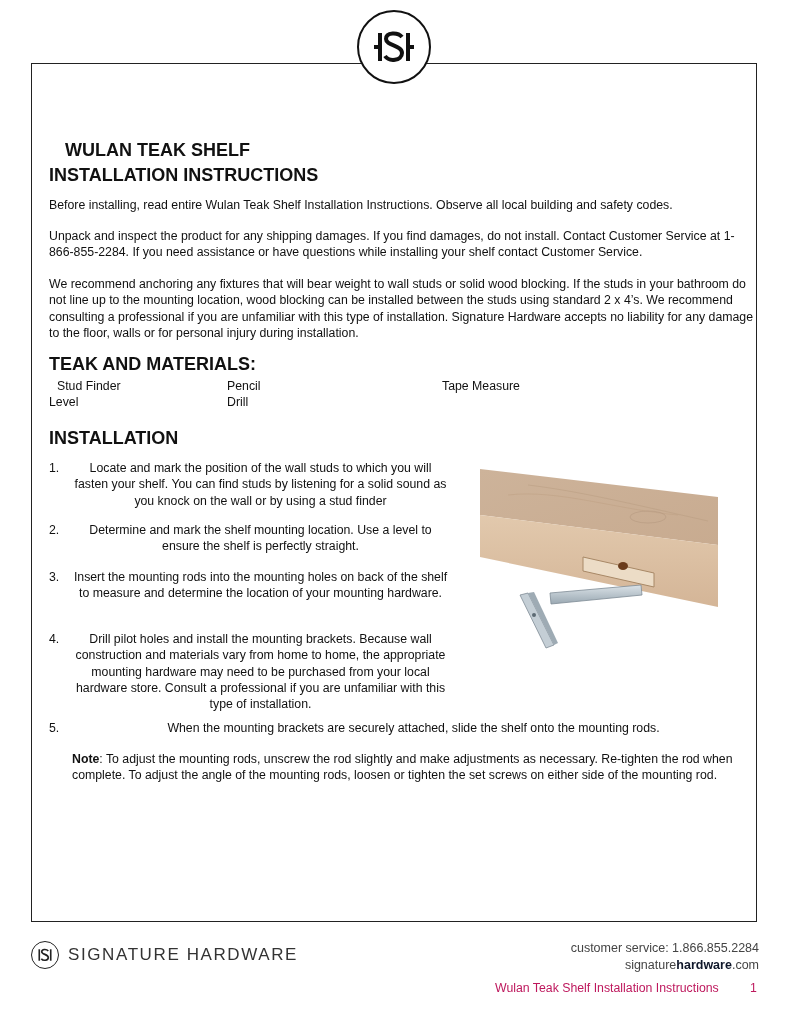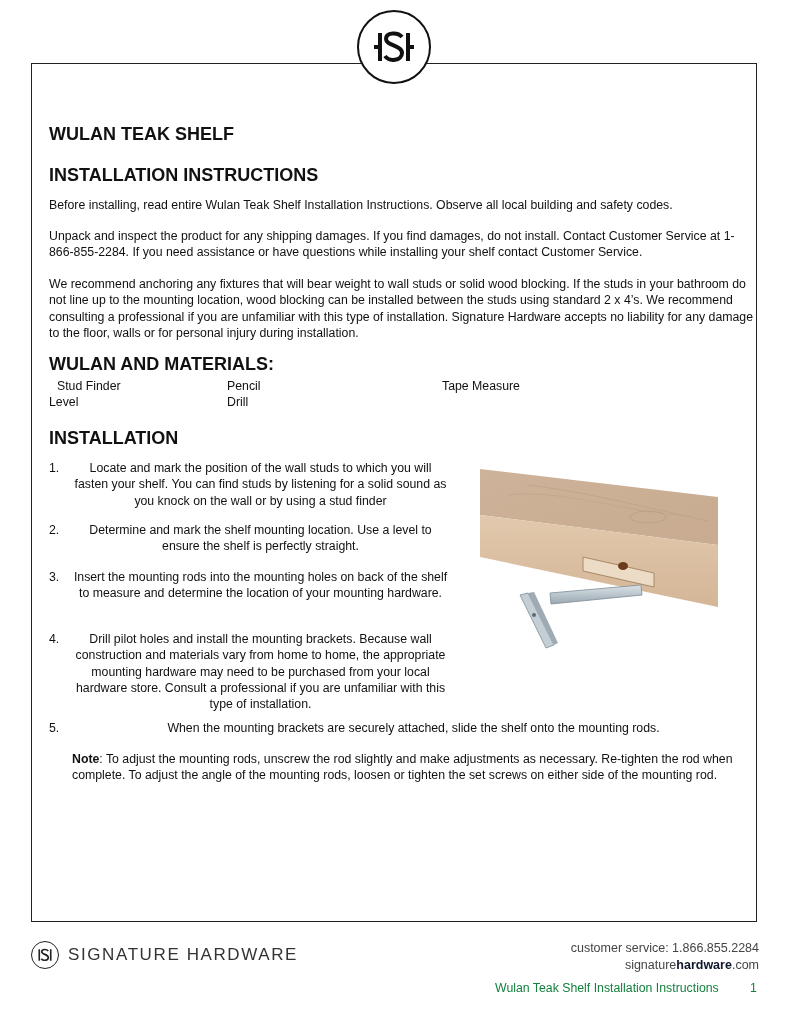--- a/index.html
+++ b/index.html
@@ -4,36 +4,36 @@
 <style>
   html, body { margin: 0; padding: 0; background: #ffffff; }
   body { width: 791px; height: 1024px; position: relative; overflow: hidden;
          font-family: "Liberation Sans", sans-serif; color: #111; }
   .frame { position: absolute; left: 31px; top: 63px; width: 726px; height: 859px;
            border: 1.5px solid #222; box-sizing: border-box; }
   .logo-top { position: absolute; left: 357px; top: 10px; width: 74px; height: 74px;
               background: #fff; border: 2px solid #111; border-radius: 50%; box-sizing: border-box;
               display: flex; align-items: center; justify-content: center; }
   .content { position: absolute; left: 49px; top: 0; width: 706px; }
-  h1 { position: absolute; top: 124px; left: 0; margin: 0; font-size: 18px; font-weight: bold; letter-spacing: 0; }
+  h1 { position: absolute; top: 124px; left: 0; margin: 16px; font-size: 18px; font-weight: bold; letter-spacing: 0; }
   .h2 { position: absolute; left: 0; margin: 0; font-size: 18px; font-weight: bold; }
   .p { position: absolute; left: 0; width: 706px; margin: 0; font-size: 12.3px; line-height: 16.3px; }
   .tools { position: absolute; left: 0; top: 378px; width: 706px; font-size: 12.3px; line-height: 16.3px; }
   .tools span { position: absolute; white-space: nowrap; }
   .step { position: absolute; left: 0; font-size: 12.3px; line-height: 16.3px; }
   .step .num { position: absolute; left: 0; }
   .step .txt { position: absolute; left: 23px; text-align: center; }
   .photo { position: absolute; left: 478px; top: 455px; width: 240px; height: 200px; }
   .footer-brand { position: absolute; left: 31px; top: 941px; display: flex; align-items: center; justify-content: flex-end; }
   .footer-brand .mini-logo { width: 28px; height: 28px; border: 1.5px solid #222; border-radius: 50%;
                box-sizing: border-box; display: flex; align-items: center; justify-content: center; }
   .footer-brand .name { margin-left: 9px; font-size: 17px; letter-spacing: 1.6px; color: #333; font-weight: normal; }
   .cs { position: absolute; right: 32px; top: 940px; text-align: right; font-size: 12.5px; line-height: 17px; color: #444; }
   .cs b { color: #0f172a; }
-  .pagefoot { position: absolute; top: 981px; font-size: 12.3px; color: #15803d; }
+  .pagefoot { position: absolute; top: 981px; font-size: 12.3px; color: #be185d; }
 </style>
 </head>
 <body>
 
 <div class="frame"></div>
 
 <div class="logo-top">
   <svg width="44" height="44" viewBox="0 0 44 44">
     <g fill="none" stroke="#111" stroke-width="4">
       <line x1="8" y1="8" x2="8" y2="36"></line>
@@ -45,21 +45,21 @@
   </svg>
 </div>
 
 <div class="content">
   <h1>WULAN TEAK SHELF</h1>
   <div class="h2" style="top:165px">INSTALLATION INSTRUCTIONS</div>
   <p class="p" style="top:197px">Before installing, read entire Wulan Teak Shelf Installation Instructions. Observe all local building and safety codes.</p>
   <p class="p" style="top:228px">Unpack and inspect the product for any shipping damages. If you find damages, do not install. Contact Customer Service at 1-866-855-2284. If you need assistance or have questions while installing your shelf contact Customer Service.</p>
   <p class="p" style="top:276px">We recommend anchoring any fixtures that will bear weight to wall studs or solid wood blocking. If the studs in your bathroom do not line up to the mounting location, wood blocking can be installed between the studs using standard 2 x 4’s. We recommend consulting a professional if you are unfamiliar with this type of installation. Signature Hardware accepts no liability for any damage to the floor, walls or for personal injury during installation.</p>
 
-  <div class="h2" style="top:354px">WULAN AND MATERIALS:</div>
+  <div class="h2" style="top:354px">TEAK AND MATERIALS:</div>
   <div class="tools">
     <span style="left:8px;top:0">Stud Finder</span>
     <span style="left:178px;top:0">Pencil</span>
     <span style="left:393px;top:0">Tape Measure</span>
     <span style="left:0;top:16px">Level</span>
     <span style="left:178px;top:16px">Drill</span>
   </div>
 
   <div class="h2" style="top:428px">INSTALLATION</div>
 

